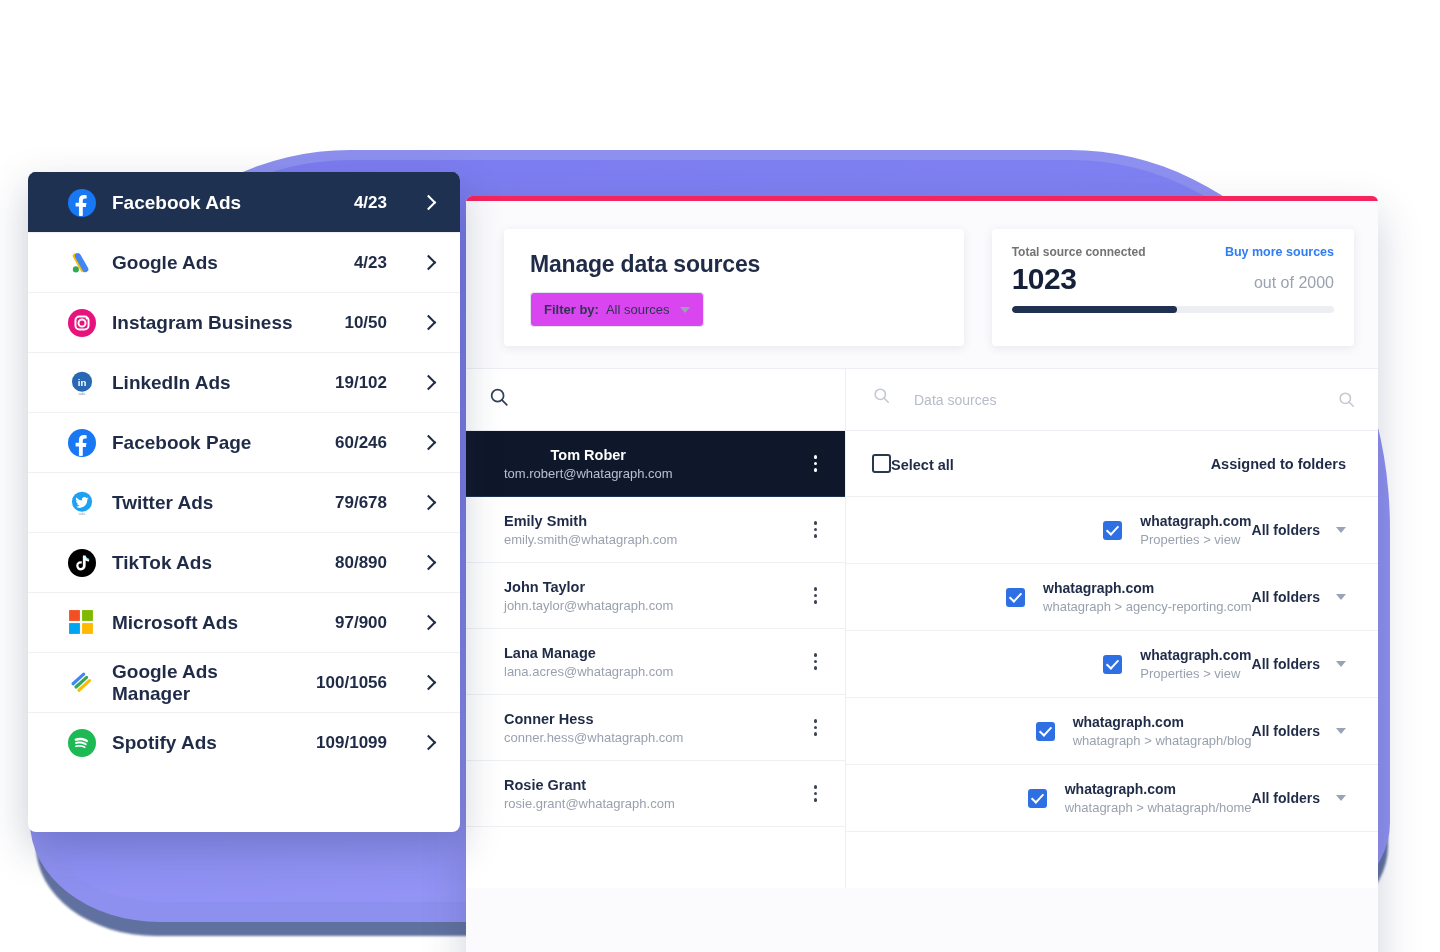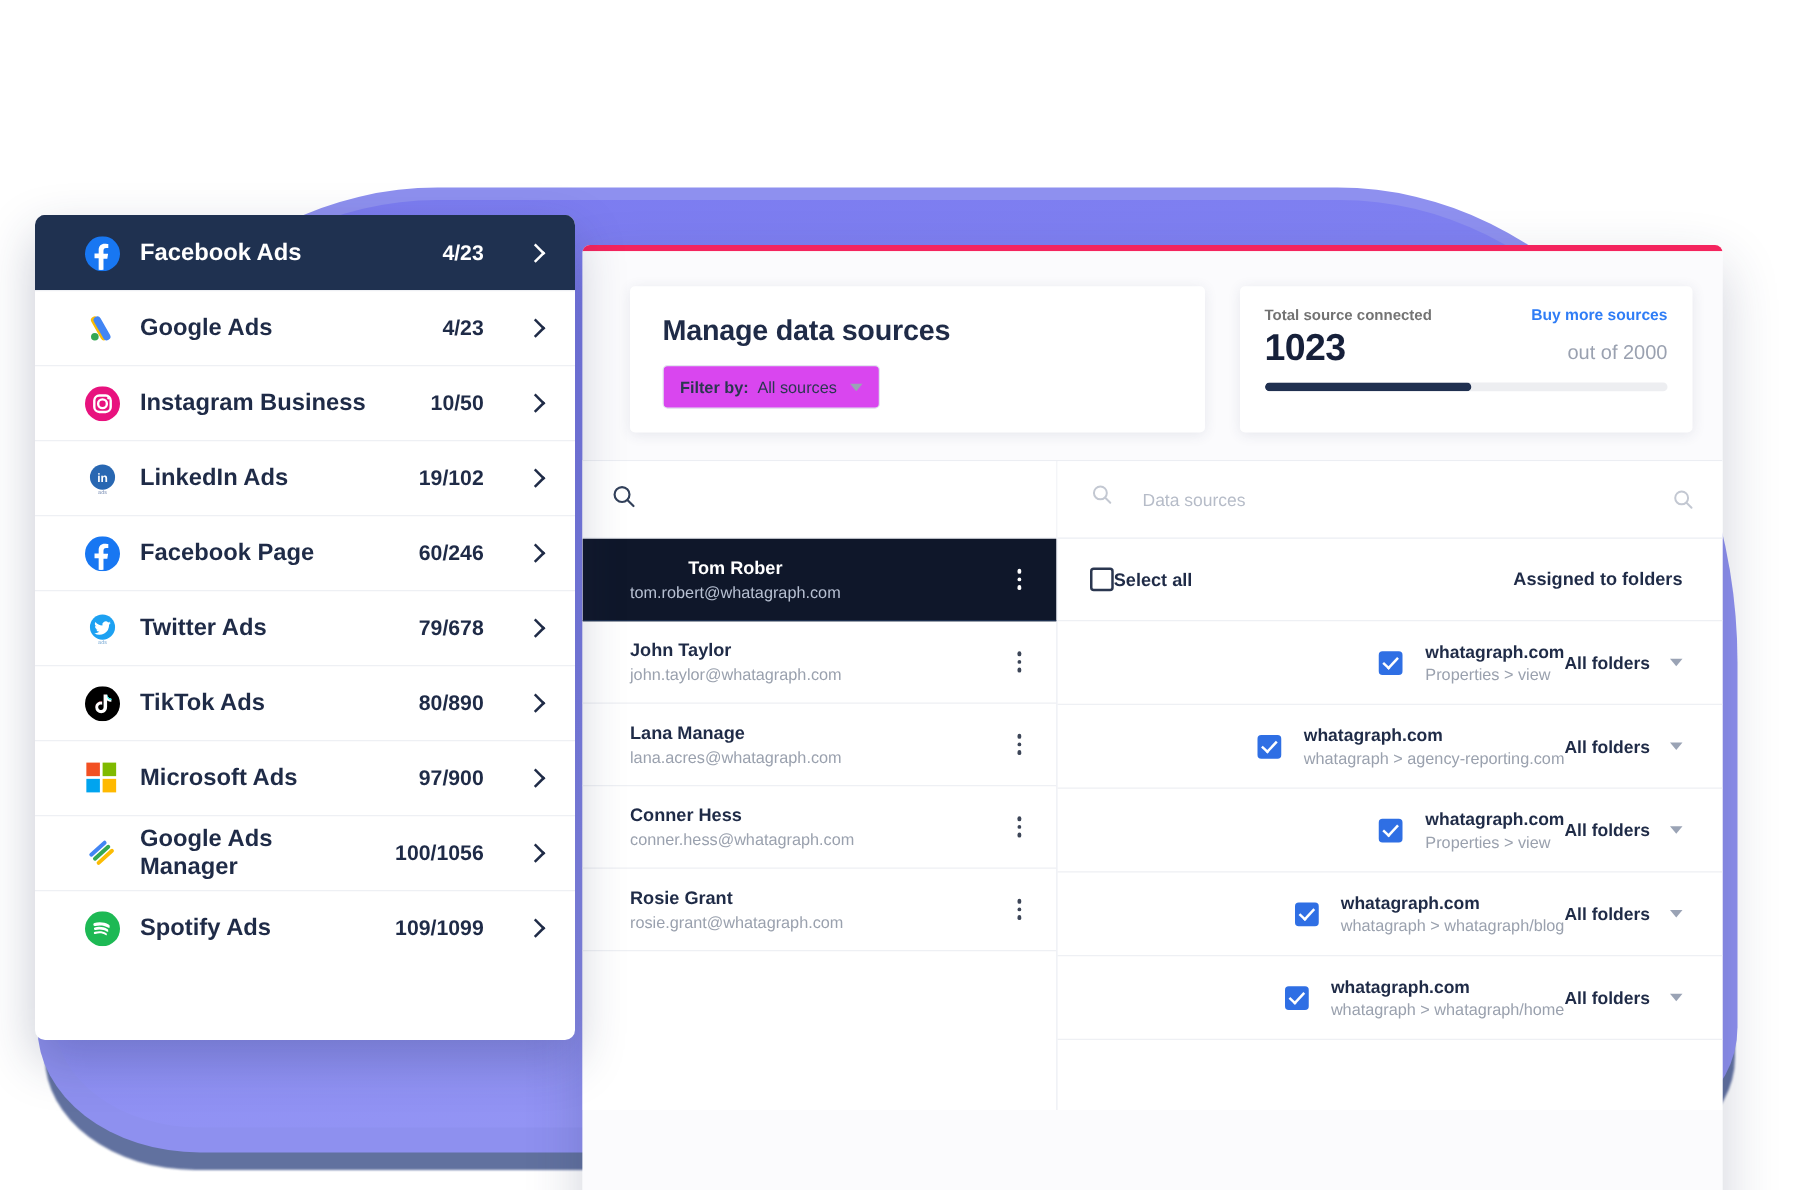--- a/index.html
+++ b/index.html
@@ -237,20 +237,31 @@
                   <line x1="15.4" y1="15.4" x2="20.5" y2="20.5"></line>
               </svg>
             </span>
             <span class="sb-ph"></span>
           </div>
           <div id="user-rows">
               <div class="user-row selected">
                 <div>
                   <div class="u-name">Tom Rober</div>
                   <div class="u-mail">tom.robert@whatagraph.com</div>
+                </div>
+                <div class="kebab">
+                  <i></i>
+                  <i></i>
+                  <i></i>
+                </div>
+              </div>
+              <div class="user-row">
+                <div>
+                  <div class="u-name">Emily Smith</div>
+                  <div class="u-mail">emily.smith@whatagraph.com</div>
                 </div>
                 <div class="kebab">
                   <i></i>
                   <i></i>
                   <i></i>
                 </div>
               </div>
               <div class="user-row">
                 <div>
                   <div class="u-name">John Taylor</div>

